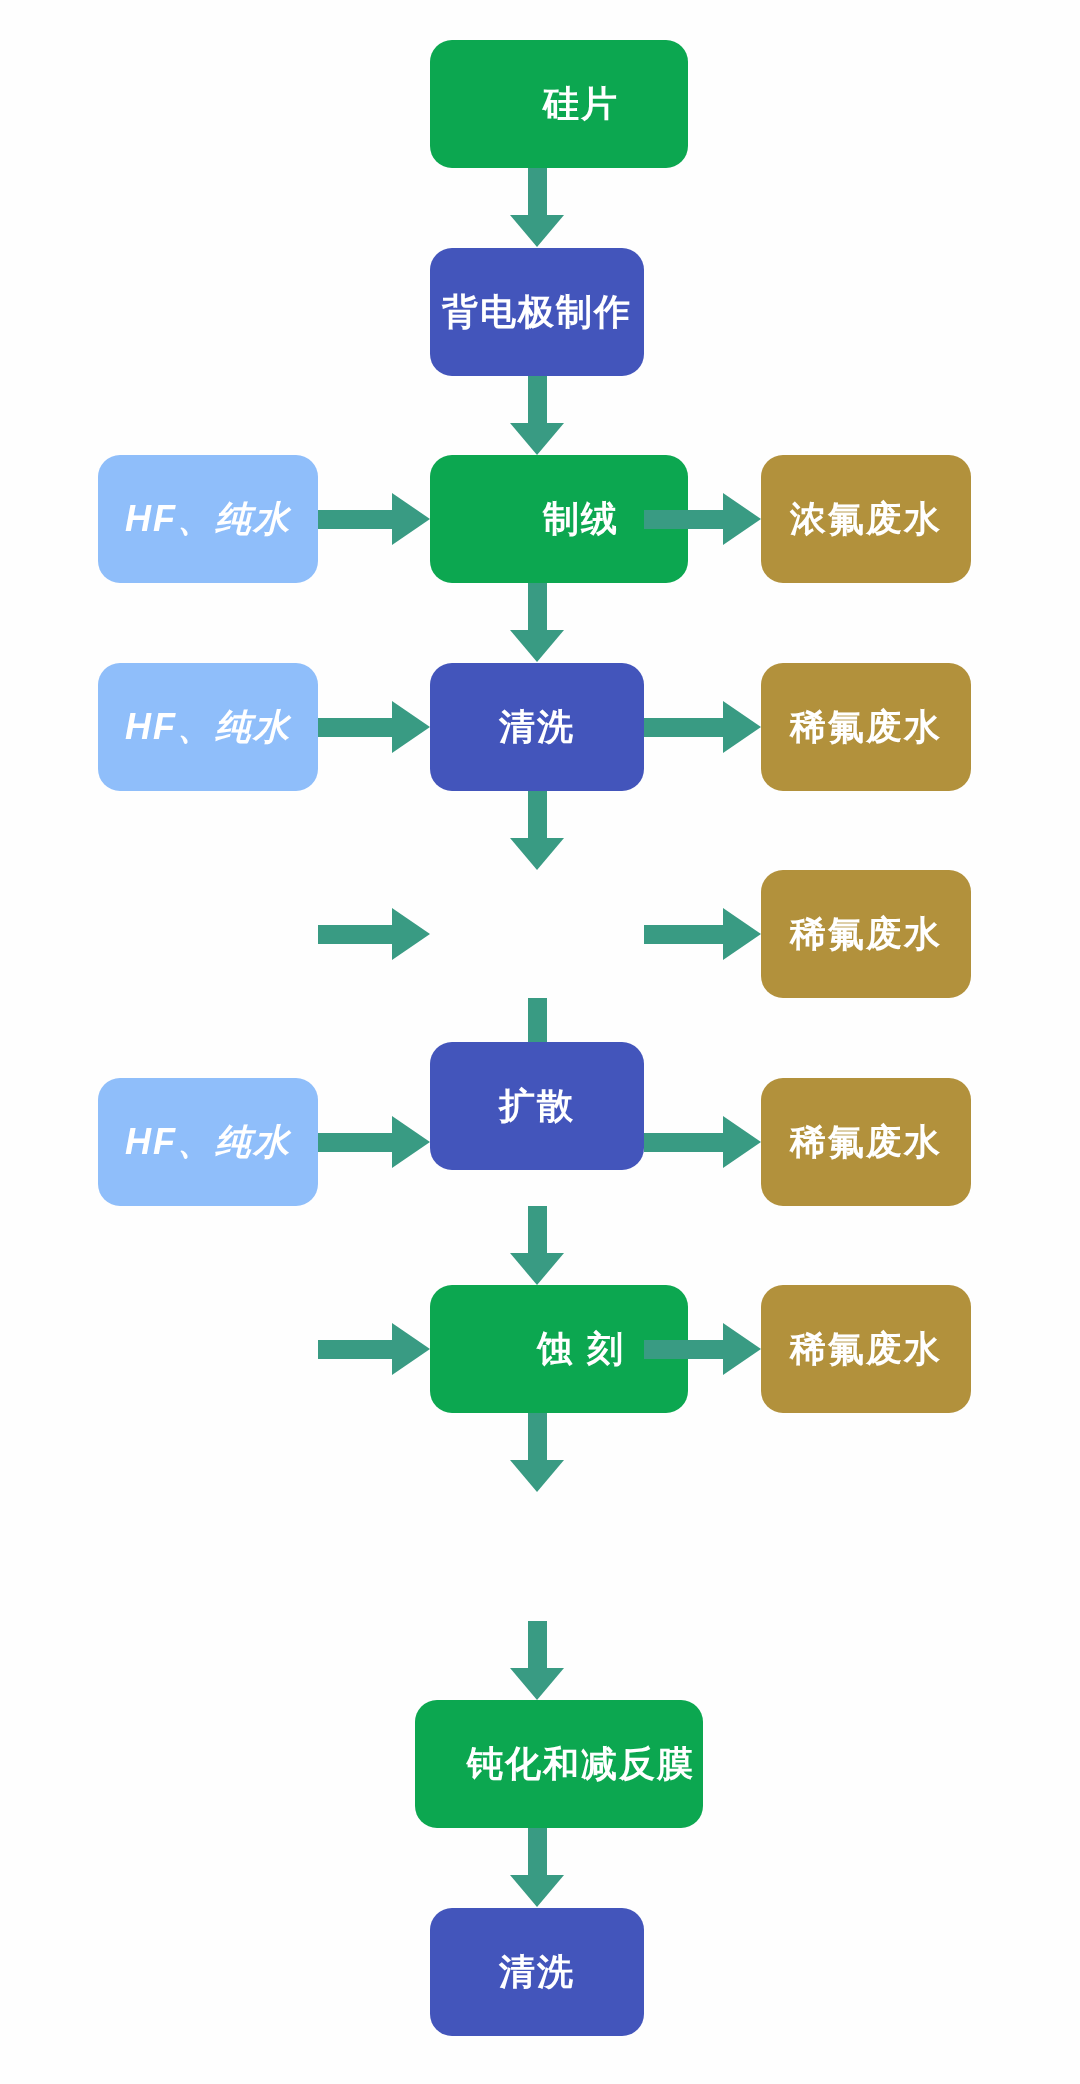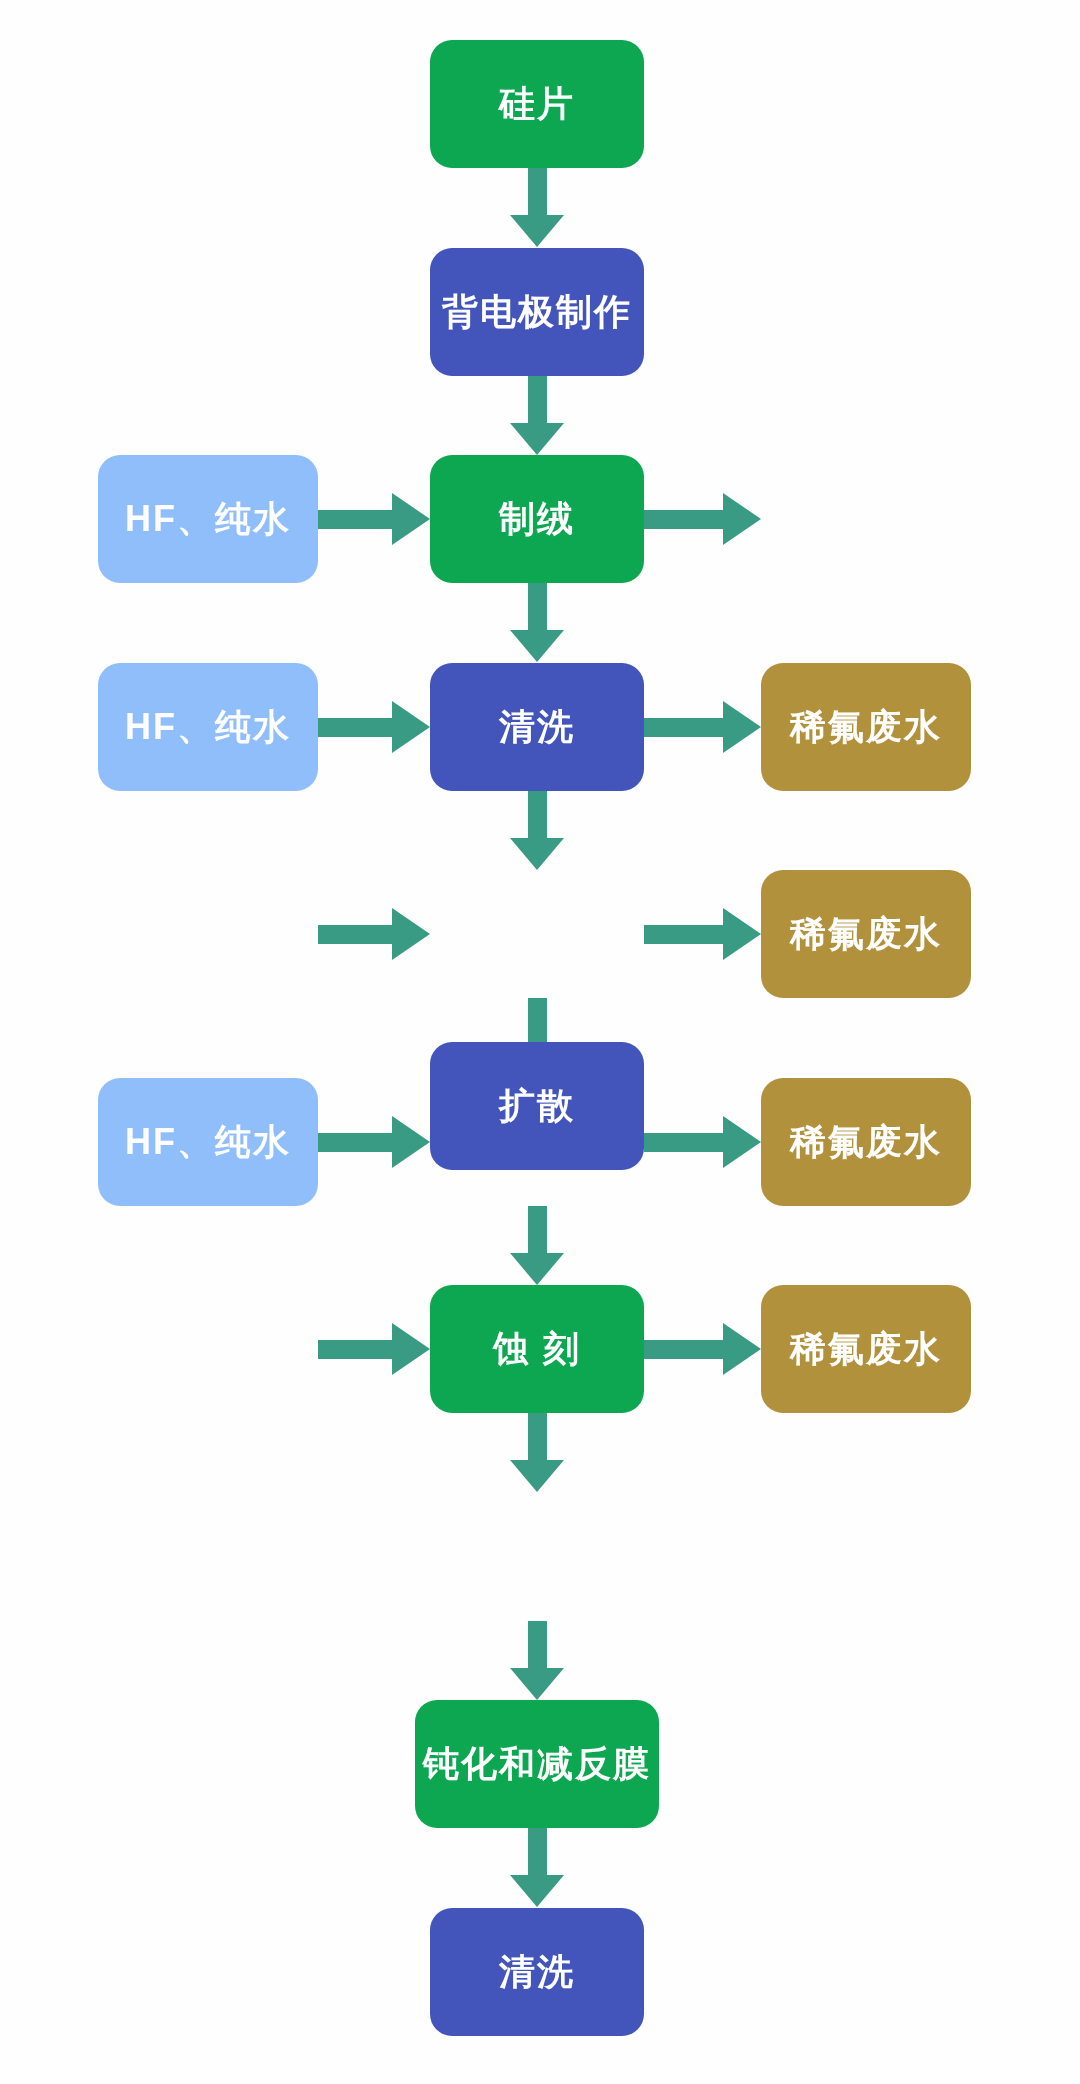--- a/index.html
+++ b/index.html
@@ -18,23 +18,23 @@
     color:var(--text,#fff);
     font-weight:bold;
     font-size:36px;
     letter-spacing:2px;
     white-space:nowrap;
   }
   .main  { left:430px; width:214px; }
   .wide  { left:415px; width:244px; }
   .in    { left:98px;  width:220px; }
   .out   { left:761px; width:210px; }
-  .bg-green      { background:var(--green); }
+  .bg-green      { background:var(--green);padding-left:44px; }
   .bg-blue       { background:var(--blue); }
-  .bg-light-blue { background:var(--light-blue); }
+  .bg-light-blue { background:var(--light-blue);font-style:italic; }
   .bg-gold       { background:var(--gold); }
 
   
   .v-arrow { position:absolute; left:510px; width:54px; display:flex; flex-direction:column; align-items:center; }
   .v-arrow .shaft { width:19px; height:47px; background:var(--arrow); }
   .v-arrow .head  { width:0; height:0; border-left:27px solid transparent; border-right:27px solid transparent; border-top:32px solid var(--arrow); }
 
   
   .h-arrow { position:absolute; height:52px; display:flex; align-items:center; }
   .h-arrow .shaft { height:19px; background:var(--arrow); }
@@ -64,20 +64,21 @@
   <div class="node in bg-light-blue" style="top:455px">HF、纯水</div>
   <div class="h-arrow h-in" style="left:318px; top:493px">
     <div class="shaft"></div>
       <div class="head"></div>
   </div>
   <div class="node main bg-green" style="top:455px">制绒</div>
   <div class="h-arrow h-out" style="left:644px; top:493px">
     <div class="shaft"></div>
       <div class="head"></div>
   </div>
+  <div class="node out bg-gold" style="top:455px">浓氟废水</div>
 
   <div class="v-arrow" style="top:583px">
     <div class="shaft"></div>
       <div class="head"></div>
   </div>
 
   <div class="node in bg-light-blue" style="top:663px">HF、纯水</div>
   <div class="h-arrow h-in" style="left:318px; top:701px">
     <div class="shaft"></div>
       <div class="head"></div>

